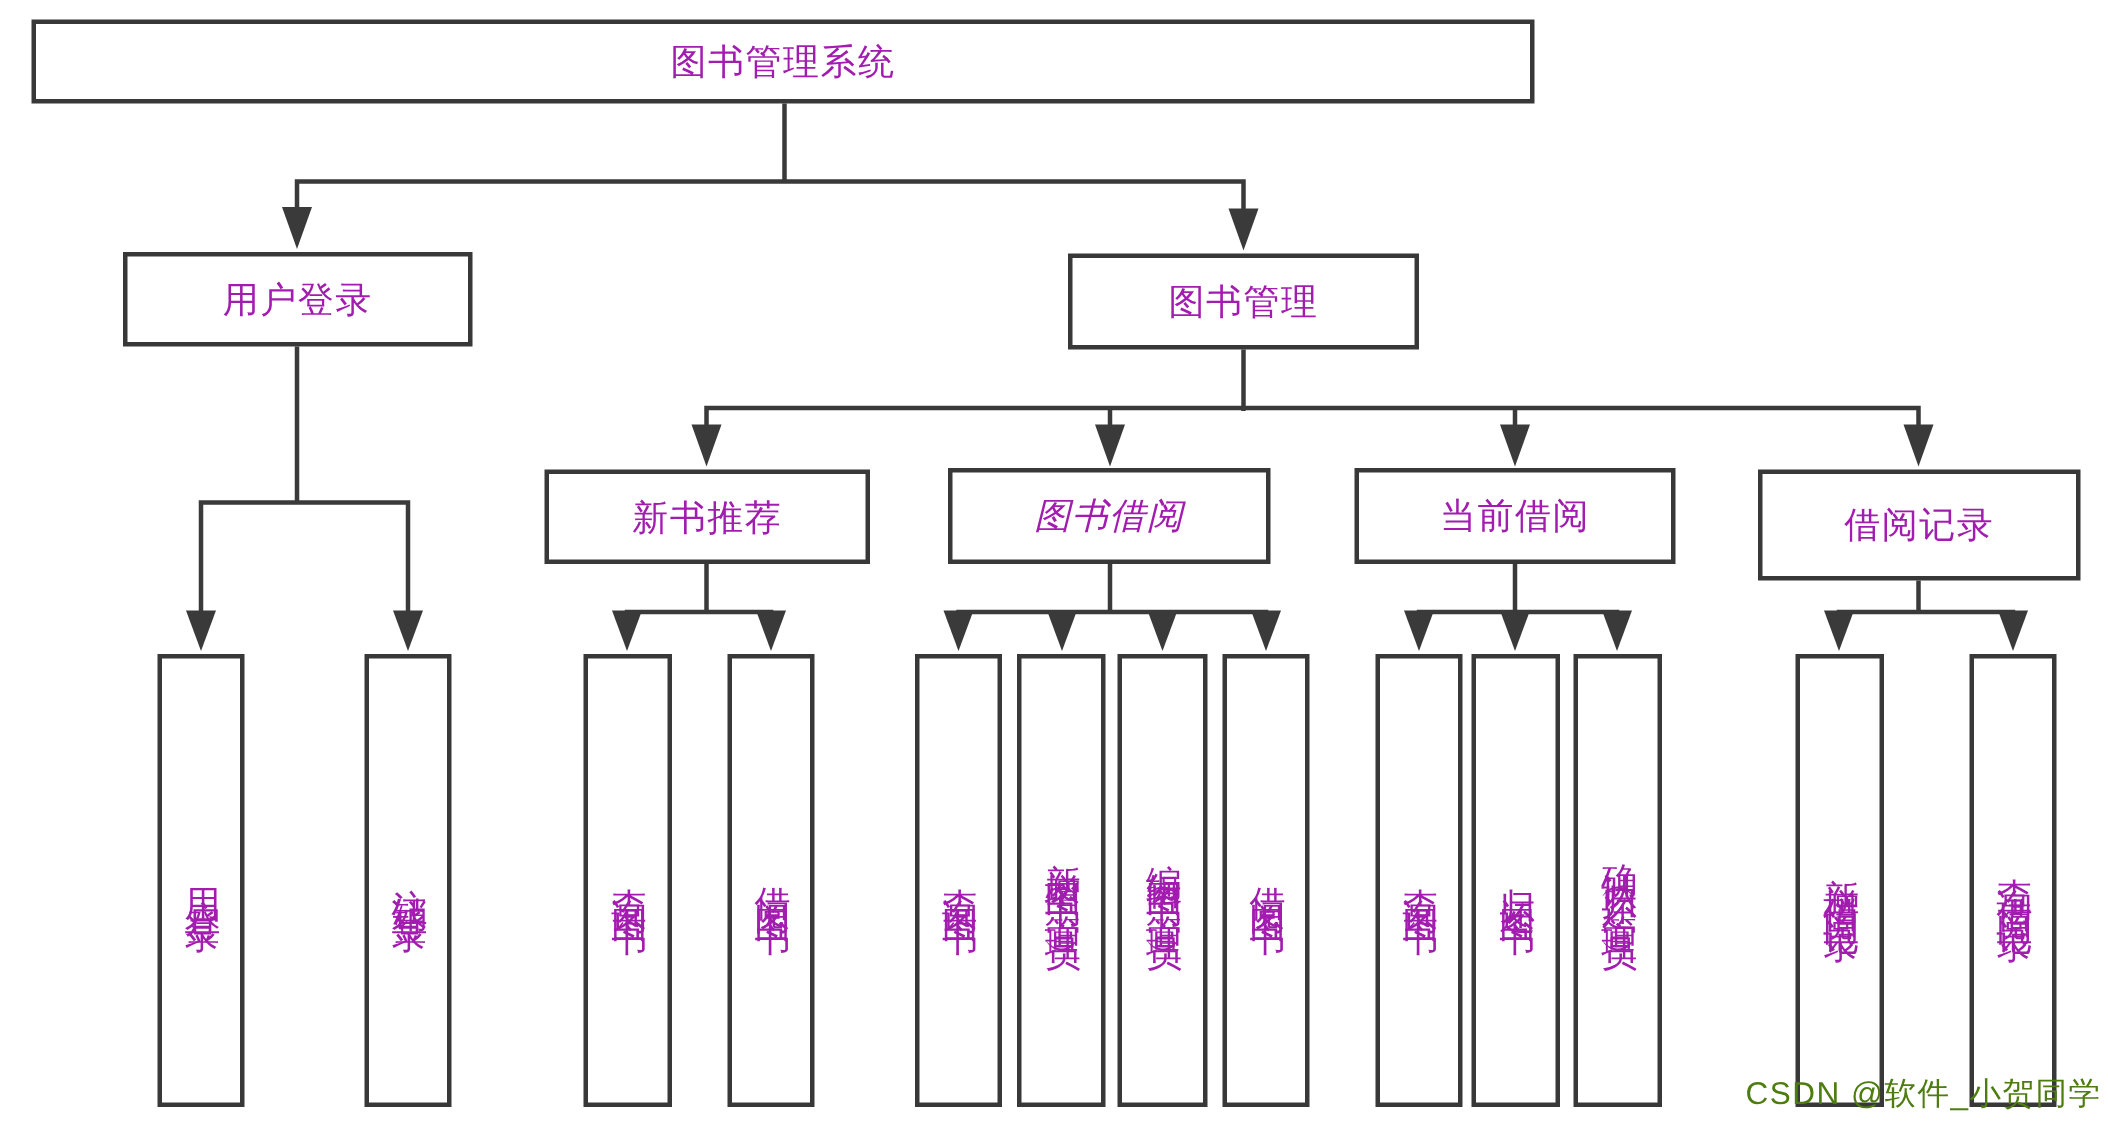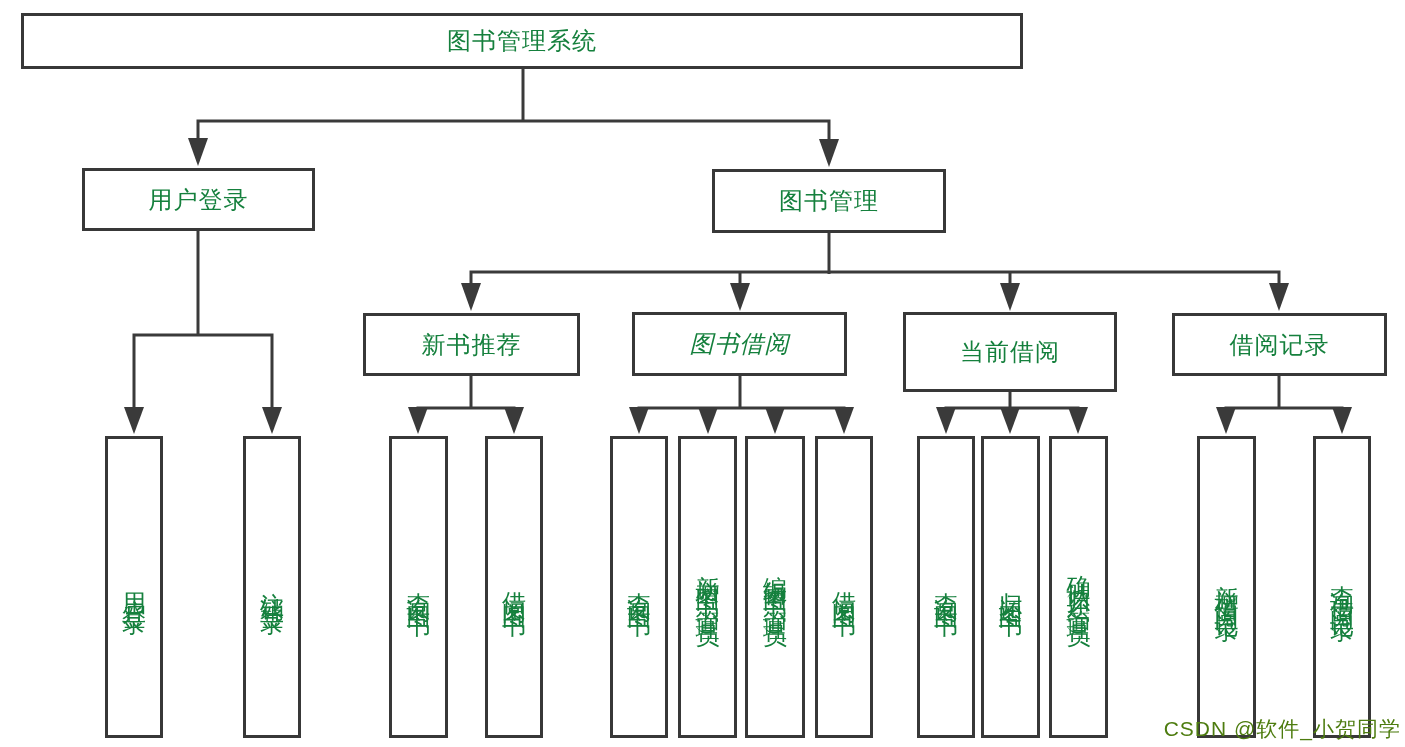--- a/index.html
+++ b/index.html
@@ -18,21 +18,21 @@
     z-index: 1;
   }
   .box {
     position: absolute;
     box-sizing: border-box;
     border: 3px solid #383838;
     background: #ffffff;
     display: flex;
     align-items: center;
     justify-content: center;
-    color: #15803d;
+    color: #a21caf;
     z-index: 2;
   }
   .hbox { font-size: 24px; letter-spacing: 1px; }
   .vbox {
     writing-mode: vertical-rl;
     font-size: 24px;
     letter-spacing: 7px;
     line-height: 1;
     text-align: center;
   }
@@ -107,22 +107,22 @@
     </g>
   </svg>
 
   <div class="box hbox" style="left:21px; top:13px; width:1002px; height:56px;">图书管理系统</div>
 
   <div class="box hbox" style="left:82px; top:168px; width:233px; height:63px;">用户登录</div>
   <div class="box hbox" style="left:712px; top:169px; width:234px; height:64px;">图书管理</div>
 
   <div class="box hbox" style="left:363px; top:313px; width:217px; height:63px;">新书推荐</div>
   <div class="box hbox" style="left:632px; top:312px; width:215px; height:64px;font-style:italic;">图书借阅</div>
-  <div class="box hbox" style="left:903px; top:312px; width:214px; height:80px;">当前借阅</div>
-  <div class="box hbox" style="left:1172px; top:313px; width:215px; height:63px;text-align:right;">借阅记录</div>
+  <div class="box hbox" style="left:903px; top:312px; width:214px; height:64px;">当前借阅</div>
+  <div class="box hbox" style="left:1172px; top:313px; width:215px; height:74px;text-align:right;">借阅记录</div>
 
   <div class="box vbox" style="left:105px; top:436px; width:58px; height:302px;">用户登录</div>
   <div class="box vbox" style="left:243px; top:436px; width:58px; height:302px;">注销登录</div>
 
   <div class="box vbox" style="left:389px; top:436px; width:59px; height:302px;">查询图书</div>
   <div class="box vbox" style="left:485px; top:436px; width:58px; height:302px;">借阅图书</div>
 
   <div class="box vbox" style="left:610px; top:436px; width:58px; height:302px;">查询图书</div>
   <div class="box vbox" style="left:678px; top:436px; width:59px; height:302px;">新增图书（管理员）</div>
   <div class="box vbox" style="left:745px; top:436px; width:60px; height:302px;">编辑图书（管理员）</div>

